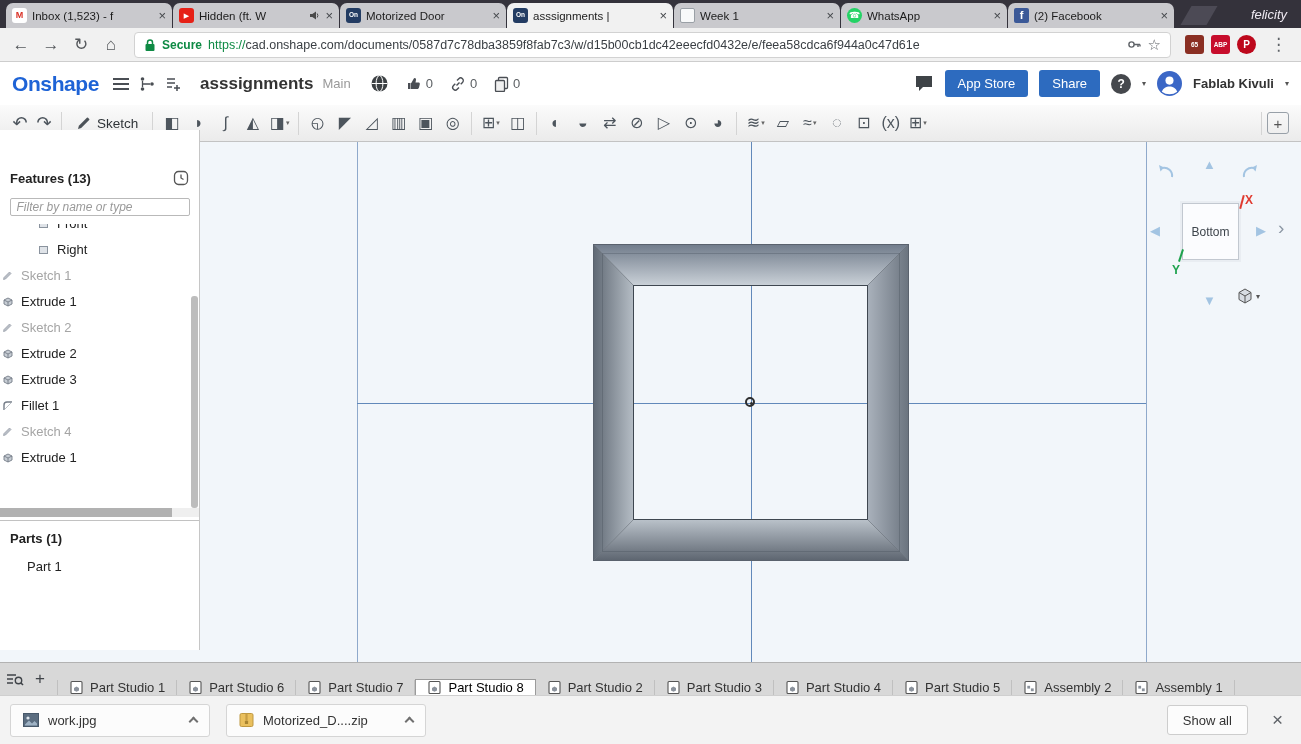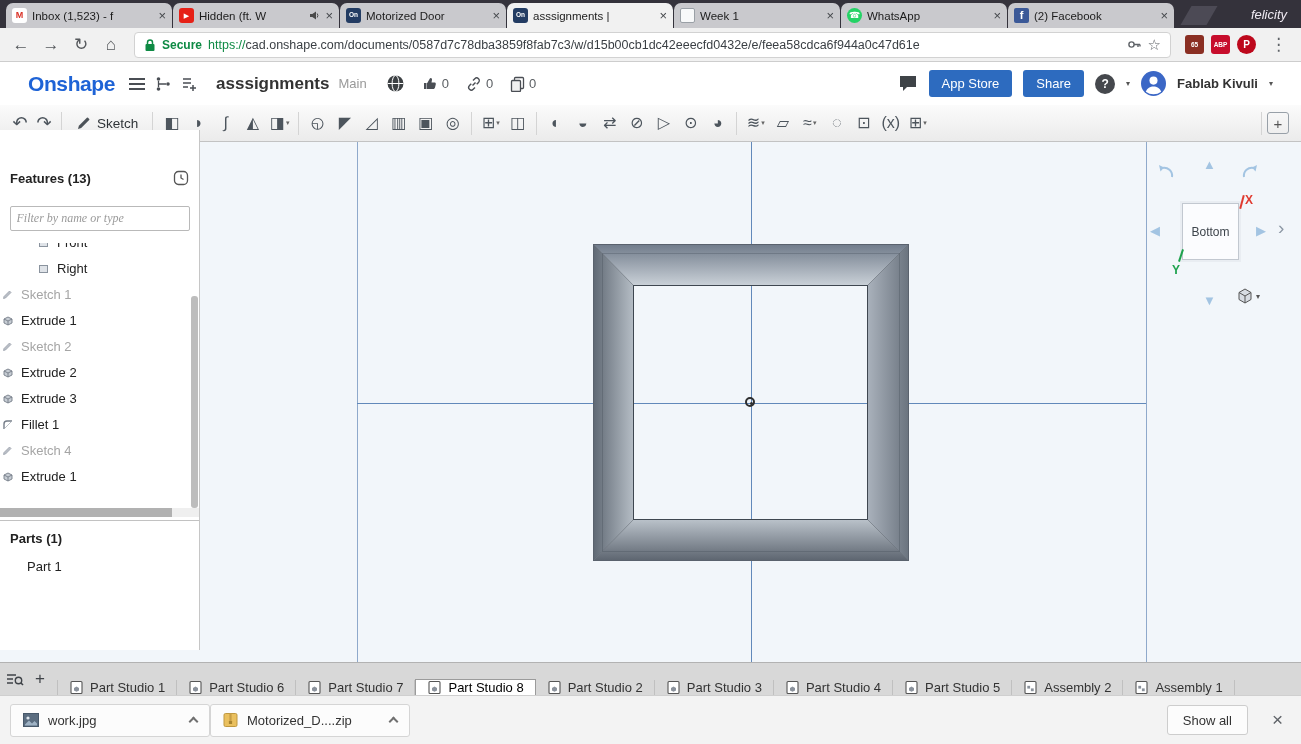--- a/index.html
+++ b/index.html
@@ -26,21 +26,21 @@
 .url{flex:1;white-space:nowrap;overflow:hidden;font-size:12.5px;color:#3a3f44}
 .url .scheme{color:#0e8a44}
 .omni-ic{flex:none;display:flex;align-items:center;color:#5f6368}
 .star{font-size:15px;color:#5f6368}
 #extensions{display:flex;gap:7px;align-items:center;margin:0 4px}
 .ext{width:19px;height:19px;display:flex;align-items:center;justify-content:center;color:#fff;font-weight:bold;font-size:6.5px;border-radius:3px}
 .ext.circle{border-radius:50%;font-size:10px}
 .menu-dots{font-size:17px;color:#5f6368;padding:0 6px}
 
 
-#app-header{position:absolute;left:0;top:62px;width:100%;height:43px;background:#fff;display:flex;align-items:center;padding:0 28px;gap:9px}
+#app-header{position:absolute;left:0;top:62px;width:100%;height:43px;background:#fff;display:flex;align-items:center;padding:0 12px;gap:9px}
 .logo{font-size:21px;font-weight:bold;color:#1e63d6;letter-spacing:-.4px;margin-right:4px}
 .hicon{display:flex;align-items:center;justify-content:center}
 .doc-title{font-size:17px;font-weight:bold;color:#333;margin-left:10px}
 .workspace{font-size:13px;color:#999;margin-right:10px}
 .stat{display:flex;align-items:center;gap:4px;color:#5c6064;font-size:13px;margin-left:8px}
 #hdr-right{margin-left:auto;display:flex;align-items:center;gap:11px}
 .blue-btn{background:#2d6bbf;color:#fff;font-size:13px;height:27px;padding:0 13px;border-radius:3px;display:flex;align-items:center}
 .help-circle{width:20px;height:20px;border-radius:50%;background:#45484d;color:#fff;font-size:12px;font-weight:bold;display:flex;align-items:center;justify-content:center}
 .caret{font-size:8px;color:#555}
 .user-name{font-size:13px;color:#333;font-weight:bold}
@@ -70,21 +70,21 @@
 .vc-face{position:absolute;left:1182px;top:61px;width:57px;height:57px;background:#fbfcfe;border:1px solid #c2c8d0;box-shadow:0 0 0 2px #e9edf2;display:flex;align-items:center;justify-content:center;font-size:12px;color:#3e454c}
 .axis-label{position:absolute;font-size:12px;font-weight:bold;line-height:1}
 .axis-line{position:absolute;width:2px}
 .vc-chevron{position:absolute;color:#8d98a5;font-size:19px;line-height:1}
 #cube-menu{position:absolute;left:1237px;top:146px;display:flex;align-items:center;gap:3px}
 
 
 #features-panel{position:absolute;left:0;top:130px;width:200px;height:520px;background:#fff;border-right:1px solid #c6c6c6;z-index:5}
 #fp-header{display:flex;align-items:center;justify-content:space-between;padding:40px 10px 8px 10px}
 #fp-title{font-weight:bold;font-size:13px;color:#222}
-#filter{display:block;width:180px;margin:12px auto;height:25px;border:1px solid #b9b9b9;border-radius:2px;font-size:12px;padding:0 6px;font-family:Liberation Serif, serif;color:#333}
+#filter{display:block;width:180px;margin:4px auto;height:18px;border:1px solid #b9b9b9;border-radius:2px;font-size:12px;padding:0 6px;font-family:Liberation Sans, sans-serif;color:#333}
 #filter::placeholder{color:#9a9a9a;font-style:italic}
 #feature-list{margin-top:8px;height:270px;overflow:hidden}
 .fitem{height:26px;display:flex;align-items:center;gap:7px;padding-left:0;font-size:13px;color:#222}
 .fitem.plane{padding-left:36px}
 .fitem.muted{color:#a5a5a5}
 .fitem.clipped{margin-top:-14px}
 .ficon{width:14px;display:flex;justify-content:center}
 #fp-vscroll{position:absolute;right:1px;top:166px;width:7px;height:212px;background:#bdbdbd;border-radius:3px}
 #fp-hscroll{position:absolute;left:0;top:378px;width:199px;height:9px;background:#efefef}
 #fp-hthumb{width:172px;height:9px;background:#b1b1b1}
@@ -678,21 +678,21 @@
               <rect x="4.3" y="5.8" width="2.8" height="2.8" fill="#8b929c"></rect>
               <rect x="7.9" y="8.4" width="2.8" height="2.8" fill="#8b929c"></rect>
             </svg>
           </span>
           <span>Assembly 1</span>
         </div>
       </div>
   </div>
 
   <div id="download-bar">
-    <div id="dl-items" style="display:flex;">
+    <div id="dl-items" style="display:flex;gap:16px">
         <div class="dl-item">
           <span class="hicon">
             <svg width="16" height="14" viewBox="0 0 16 14">
               <rect x="0.5" y="0.5" width="15" height="13" fill="#5b6d80" stroke="#47586a"></rect>
               <circle cx="5" cy="5" r="1.6" fill="#dfe7ee"></circle>
               <path d="M2 11.5 L6 7.5 L9 10.5 L11.5 8 L14 10.5 V12.5 H2 Z" fill="#9fb3c5"></path>
             </svg>
           </span>
           <span class="dl-name">work.jpg</span>
           <span class="dl-caret"></span>

